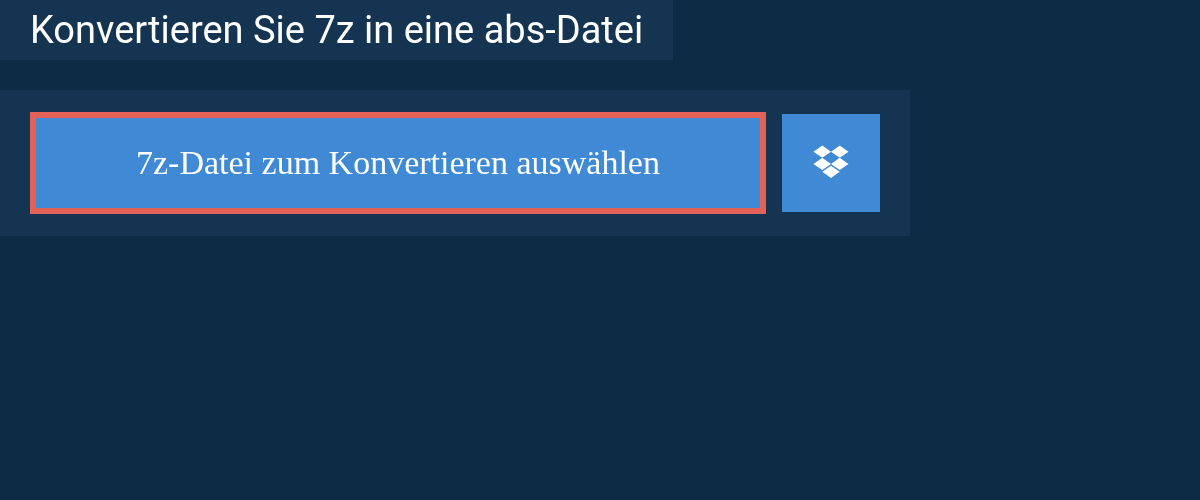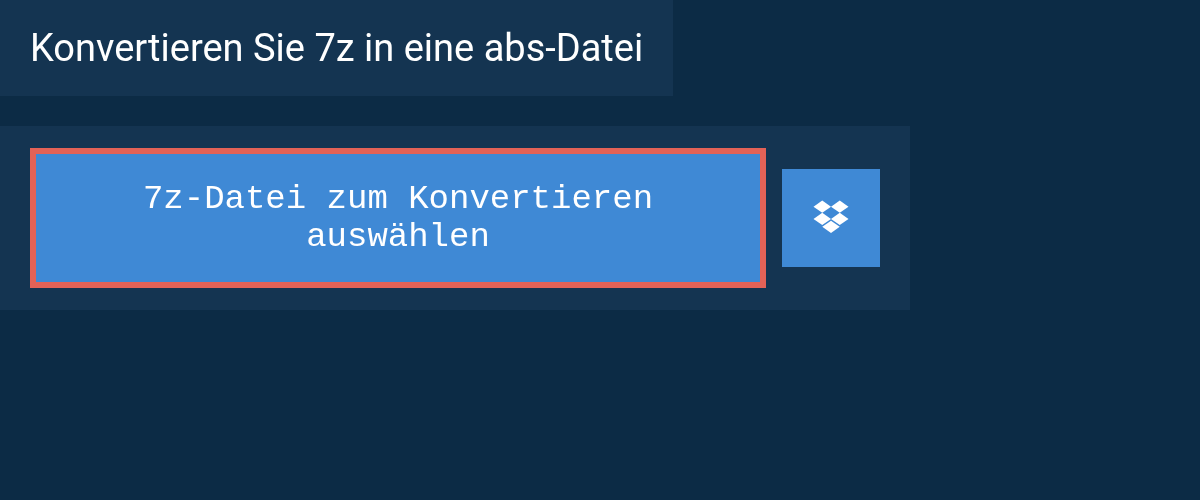--- a/index.html
+++ b/index.html
@@ -9,21 +9,21 @@
     }
     body {
       width: 1200px;
       height: 500px;
       background-color: #0c2b45;
       font-family: -apple-system, BlinkMacSystemFont, "Segoe UI", Roboto, Helvetica, Arial, sans-serif;
       overflow: hidden;
     }
     .header-bar {
       background-color: #143451;
-      padding: 26px 30px;
+      padding: 8px 30px;
       display: inline-block;
     }
     .header-title {
       color: #ffffff;
       font-size: 38px;
       font-weight: 400;
     }
     .main-panel {
       background-color: #143451;
       margin-top: 30px;
@@ -36,21 +36,21 @@
     .select-file-button {
       background-color: #3f89d5;
       border: 6px solid #e36257;
       color: #ffffff;
       font-size: 34px;
       font-weight: 400;
       padding: 26px 20px;
       cursor: pointer;
       flex: 1;
       text-align: center;
-      font-family: Liberation Mono, monospace;
+      font-family: Liberation Serif, serif;
     }
     .dropbox-button {
       background-color: #3f89d5;
       width: 98px;
       height: 98px;
       display: flex;
       align-items: center;
       justify-content: center;
       cursor: pointer;
       border: none;

